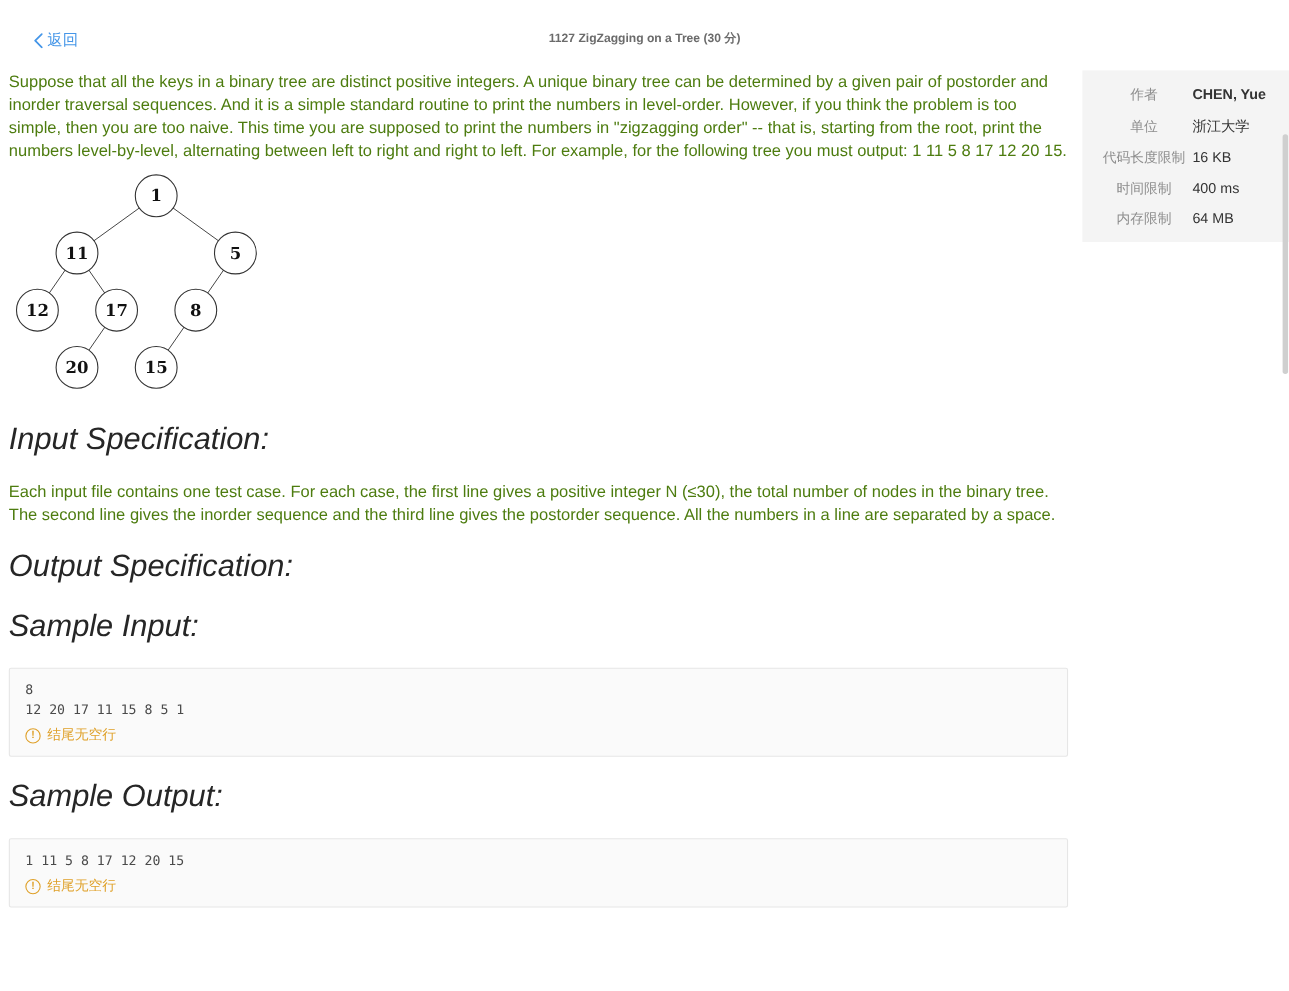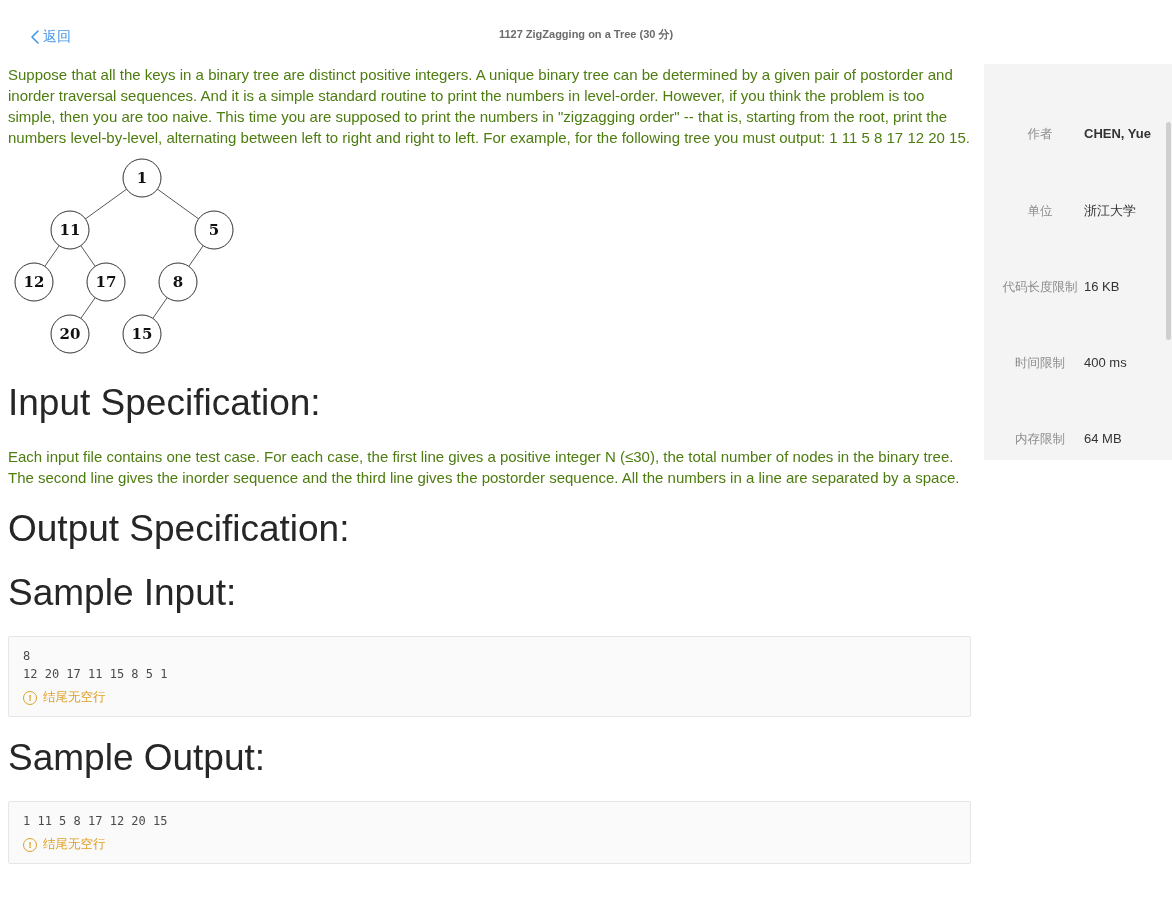--- a/index.html
+++ b/index.html
@@ -12,42 +12,42 @@
                 font-size: 11px; font-weight: 700; color: #6b6b6b; }
   .back-link { position: absolute; top: 28px; left: 30px; display: flex; align-items: center; gap: 4px;
                color: #4596e8; font-size: 14px; text-decoration: none; cursor: pointer; }
   .back-link svg { display: block; }
 
   
   .content { position: absolute; left: 8px; top: 64px; width: 963px; }
   .content p { font-size: 15px; line-height: 21px; color: #4d7c0f; }
   .description { margin-bottom: 10px; }
   .tree-figure { margin: 4px 0 6px 0; }
-  h2.section-heading { font-size: 37px; font-weight: 400; color: #262626; margin: 20px 0 22px 0;
-                       font-family: "Liberation Sans", sans-serif; }
+  h2.section-heading { font-size: 28px; font-weight: 400; color: #262626; margin: 20px 0 22px 0;
+                       font-family: "Liberation Sans", sans-serif; font-style: italic; }
   .spec-text { margin-bottom: 4px; }
 
   
   .code-block { width: 963px; background: #fafafa; border: 1px solid #e6e6e6; border-radius: 2px;
                 padding: 10px 14px 10px 14px; margin-bottom: 6px; }
   .code-line { font-family: "DejaVu Sans Mono", "Liberation Mono", monospace; font-size: 12px;
                line-height: 18px; color: #4a4a4a; white-space: pre; }
   .no-newline-note { display: flex; align-items: center; gap: 6px; color: #dfa028;
                      font-size: 12.5px; margin-top: 6px; }
   .warn-icon { display: inline-flex; align-items: center; justify-content: center;
                width: 14px; height: 14px; border: 1px solid #dfa028; border-radius: 50%;
                font-size: 9.5px; font-weight: 700; color: #dfa028; flex: 0 0 auto; }
 
   
   .meta-card { position: absolute; left: 984px; top: 64px; width: 188px; background: #f4f4f4;
                padding: 14px 12px 12px 12px; text-align: center; }
   .meta-row { display: flex; align-items: baseline; margin-bottom: 11px; }
   .meta-row:last-child { margin-bottom: 0; }
   .meta-label { width: 88px; flex: 0 0 88px; font-size: 12.5px; color: #8d8d8d; }
-  .meta-value { font-size: 13px; color: #333; margin-top: 48px; }
+  .meta-value { font-size: 13px; color: #333; }
   .meta-value.bold { font-weight: 700; }
 
   
   .scrollbar-track { position: absolute; right: 0; top: 58px; width: 7px; height: 843px; background: transparent; }
   .scrollbar-thumb { position: absolute; right: 1px; top: 64px; width: 5px; height: 218px;
                      background: #cfcfcf; border-radius: 3px; cursor: pointer; }
 
   
   .tree-figure svg text { font-family: "DejaVu Serif", "Liberation Serif", serif;
                           font-weight: 700; font-size: 15px; }

